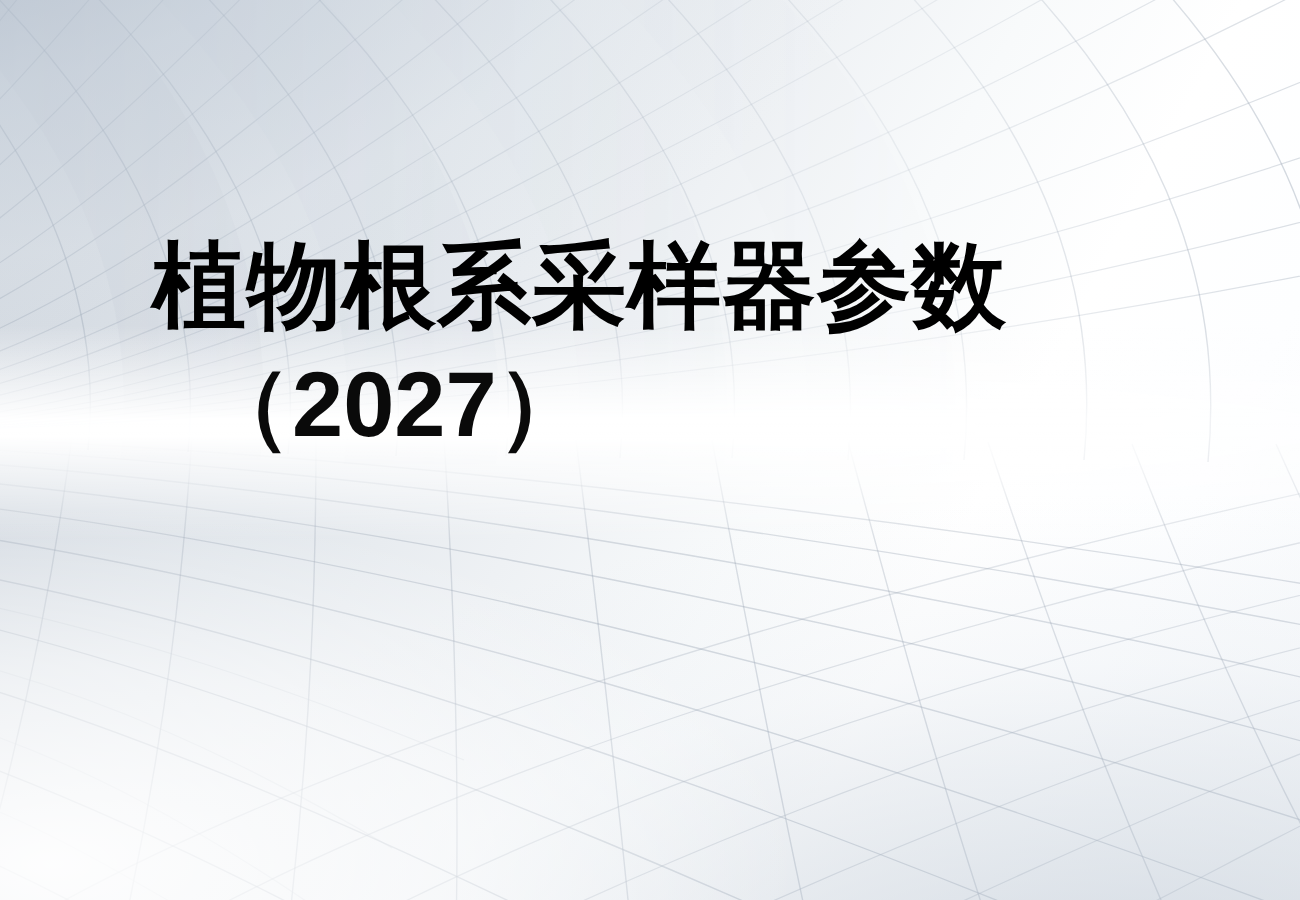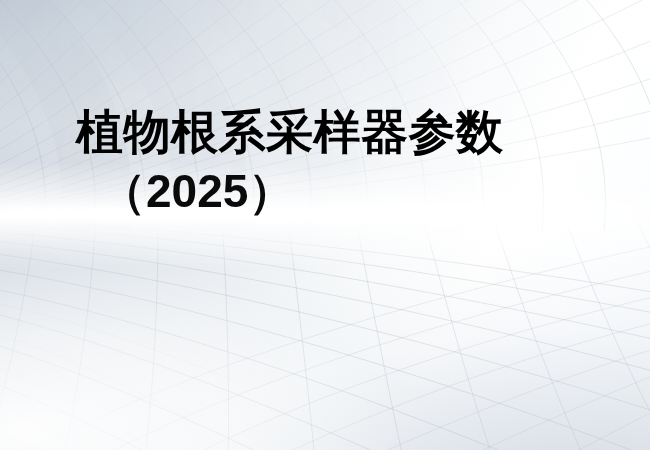--- a/index.html
+++ b/index.html
@@ -76,21 +76,21 @@
         rgba(255,255,255,0.95) 0%,
         rgba(255,255,255,0.55) 40%,
         rgba(255,255,255,0) 72%);
   }
   svg.bg-mesh { position:absolute; inset:0; width:100%; height:100%; }
 
   
   .title-block {
     position: absolute;
     left: 0;
-    top: 104px;
+    top: 115px;
     width: 538px;
     z-index: 5;
   }
   .title-line-1 {
     margin: 0;
     padding: 0 0 0 76px;
     font-size: 47px;
     line-height: 1.18;
     font-weight: 700;
     color: #000000;
@@ -233,16 +233,16 @@
     </g>
   </svg>
 
   <div class="bg-layer bg-tint-tl"></div>
   <div class="bg-layer bg-tint-br"></div>
   <div class="bg-layer bg-tint-bl"></div>
   <div class="bg-layer bg-sweep"></div>
 
   <div class="title-block">
     <div class="title-line-1">植物根系采样器参数</div>
-    <div class="title-line-2">（2025）</div>
+    <div class="title-line-2">（2027）</div>
   </div>
 
 </div>
 
 </body></html>

